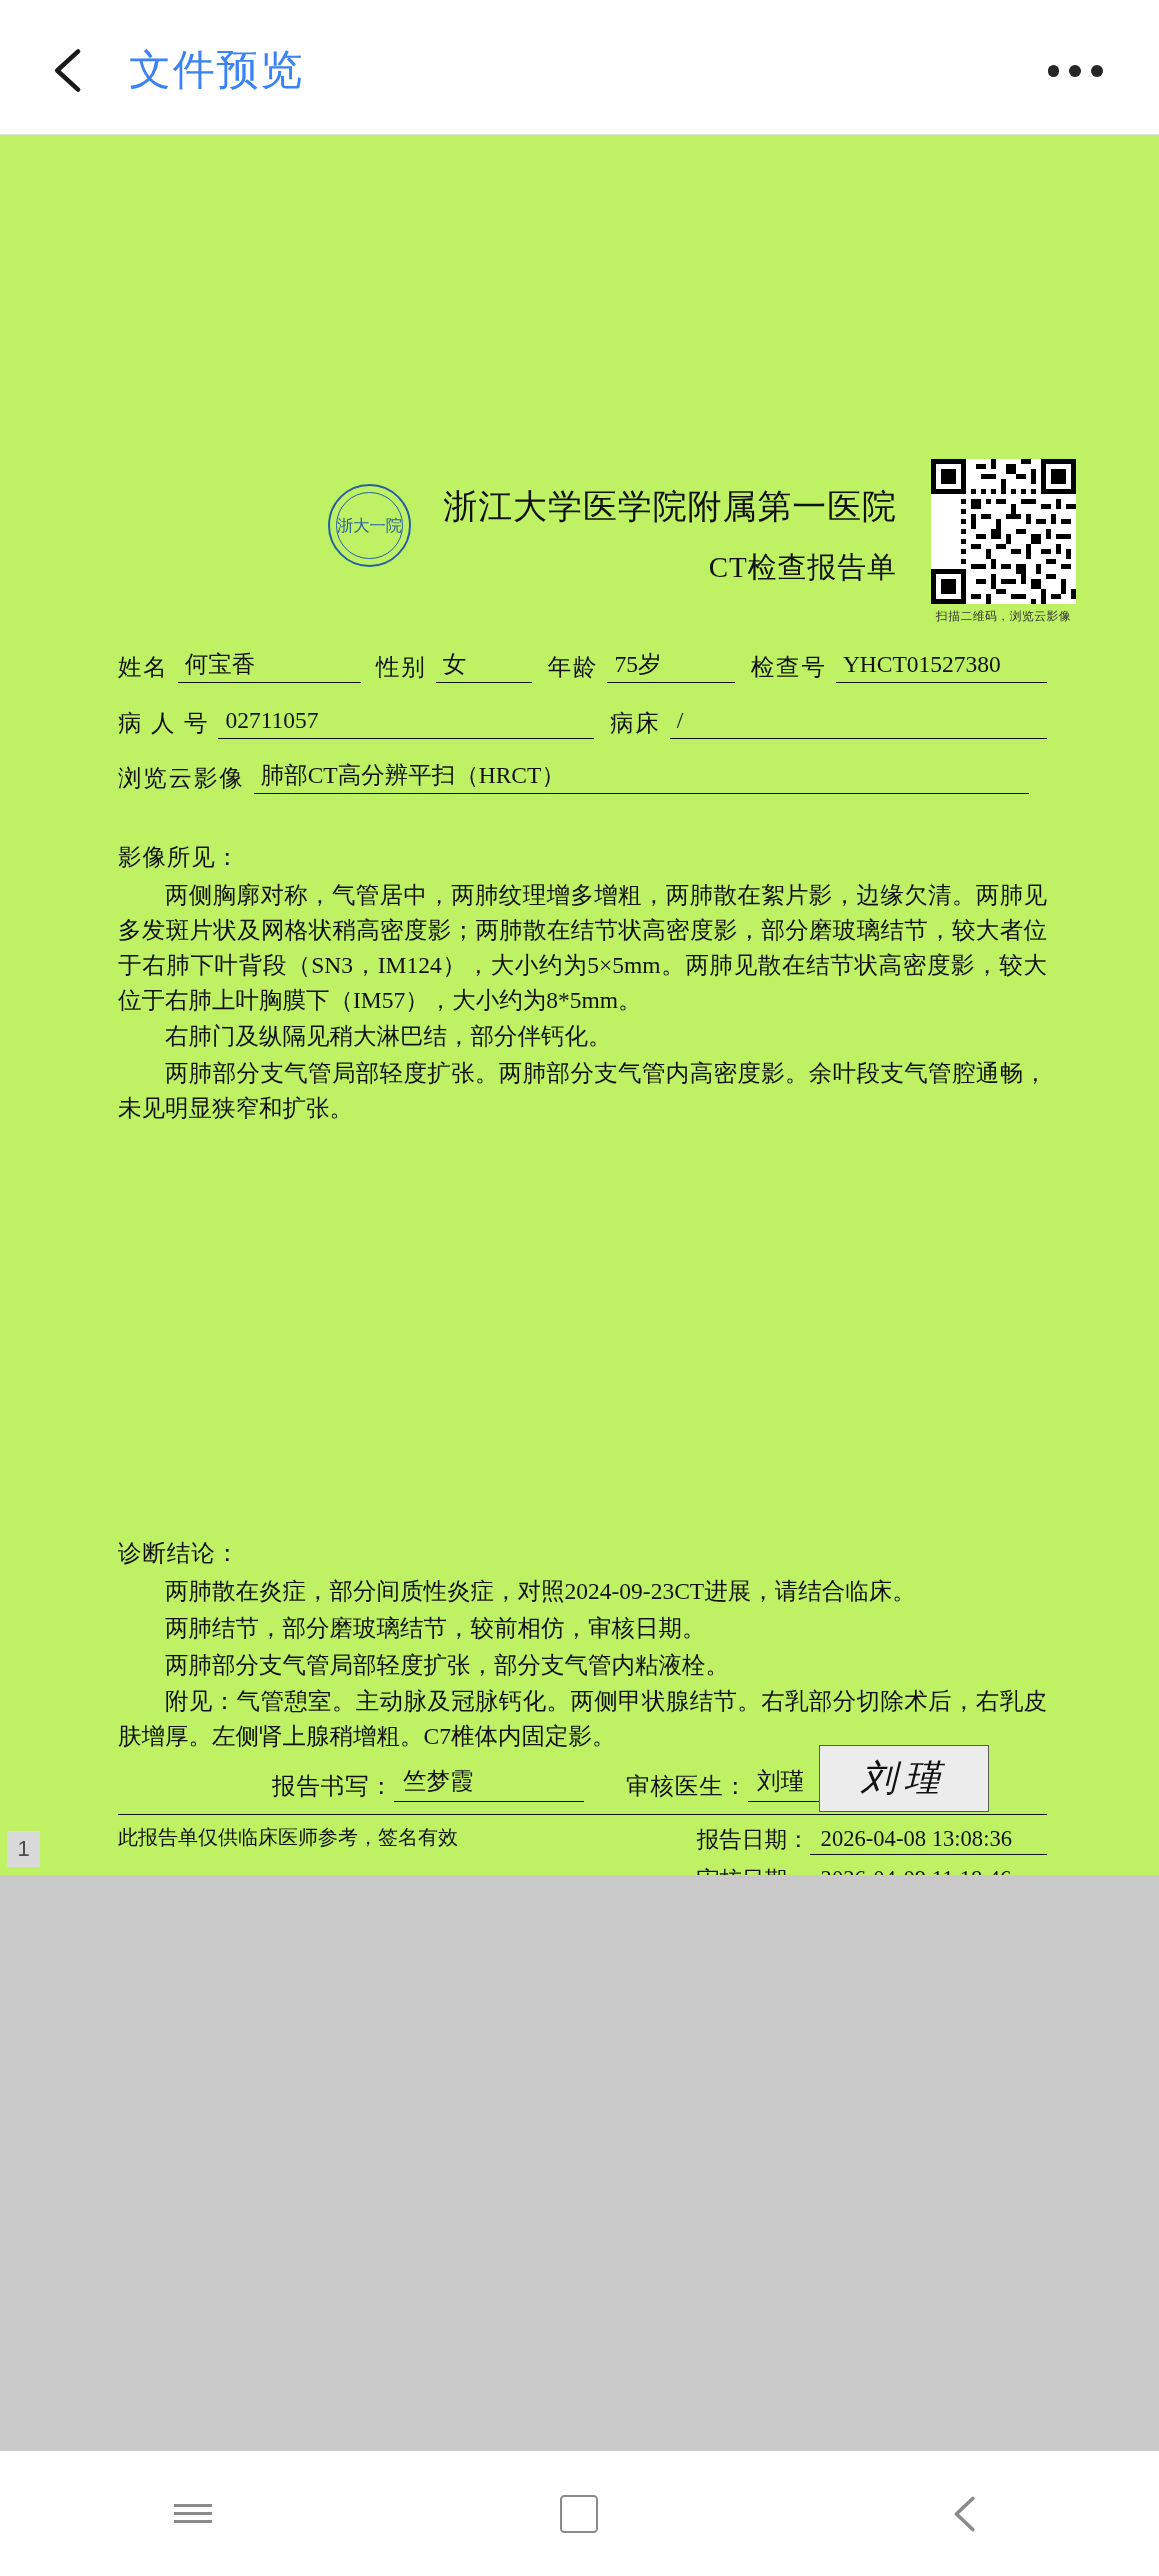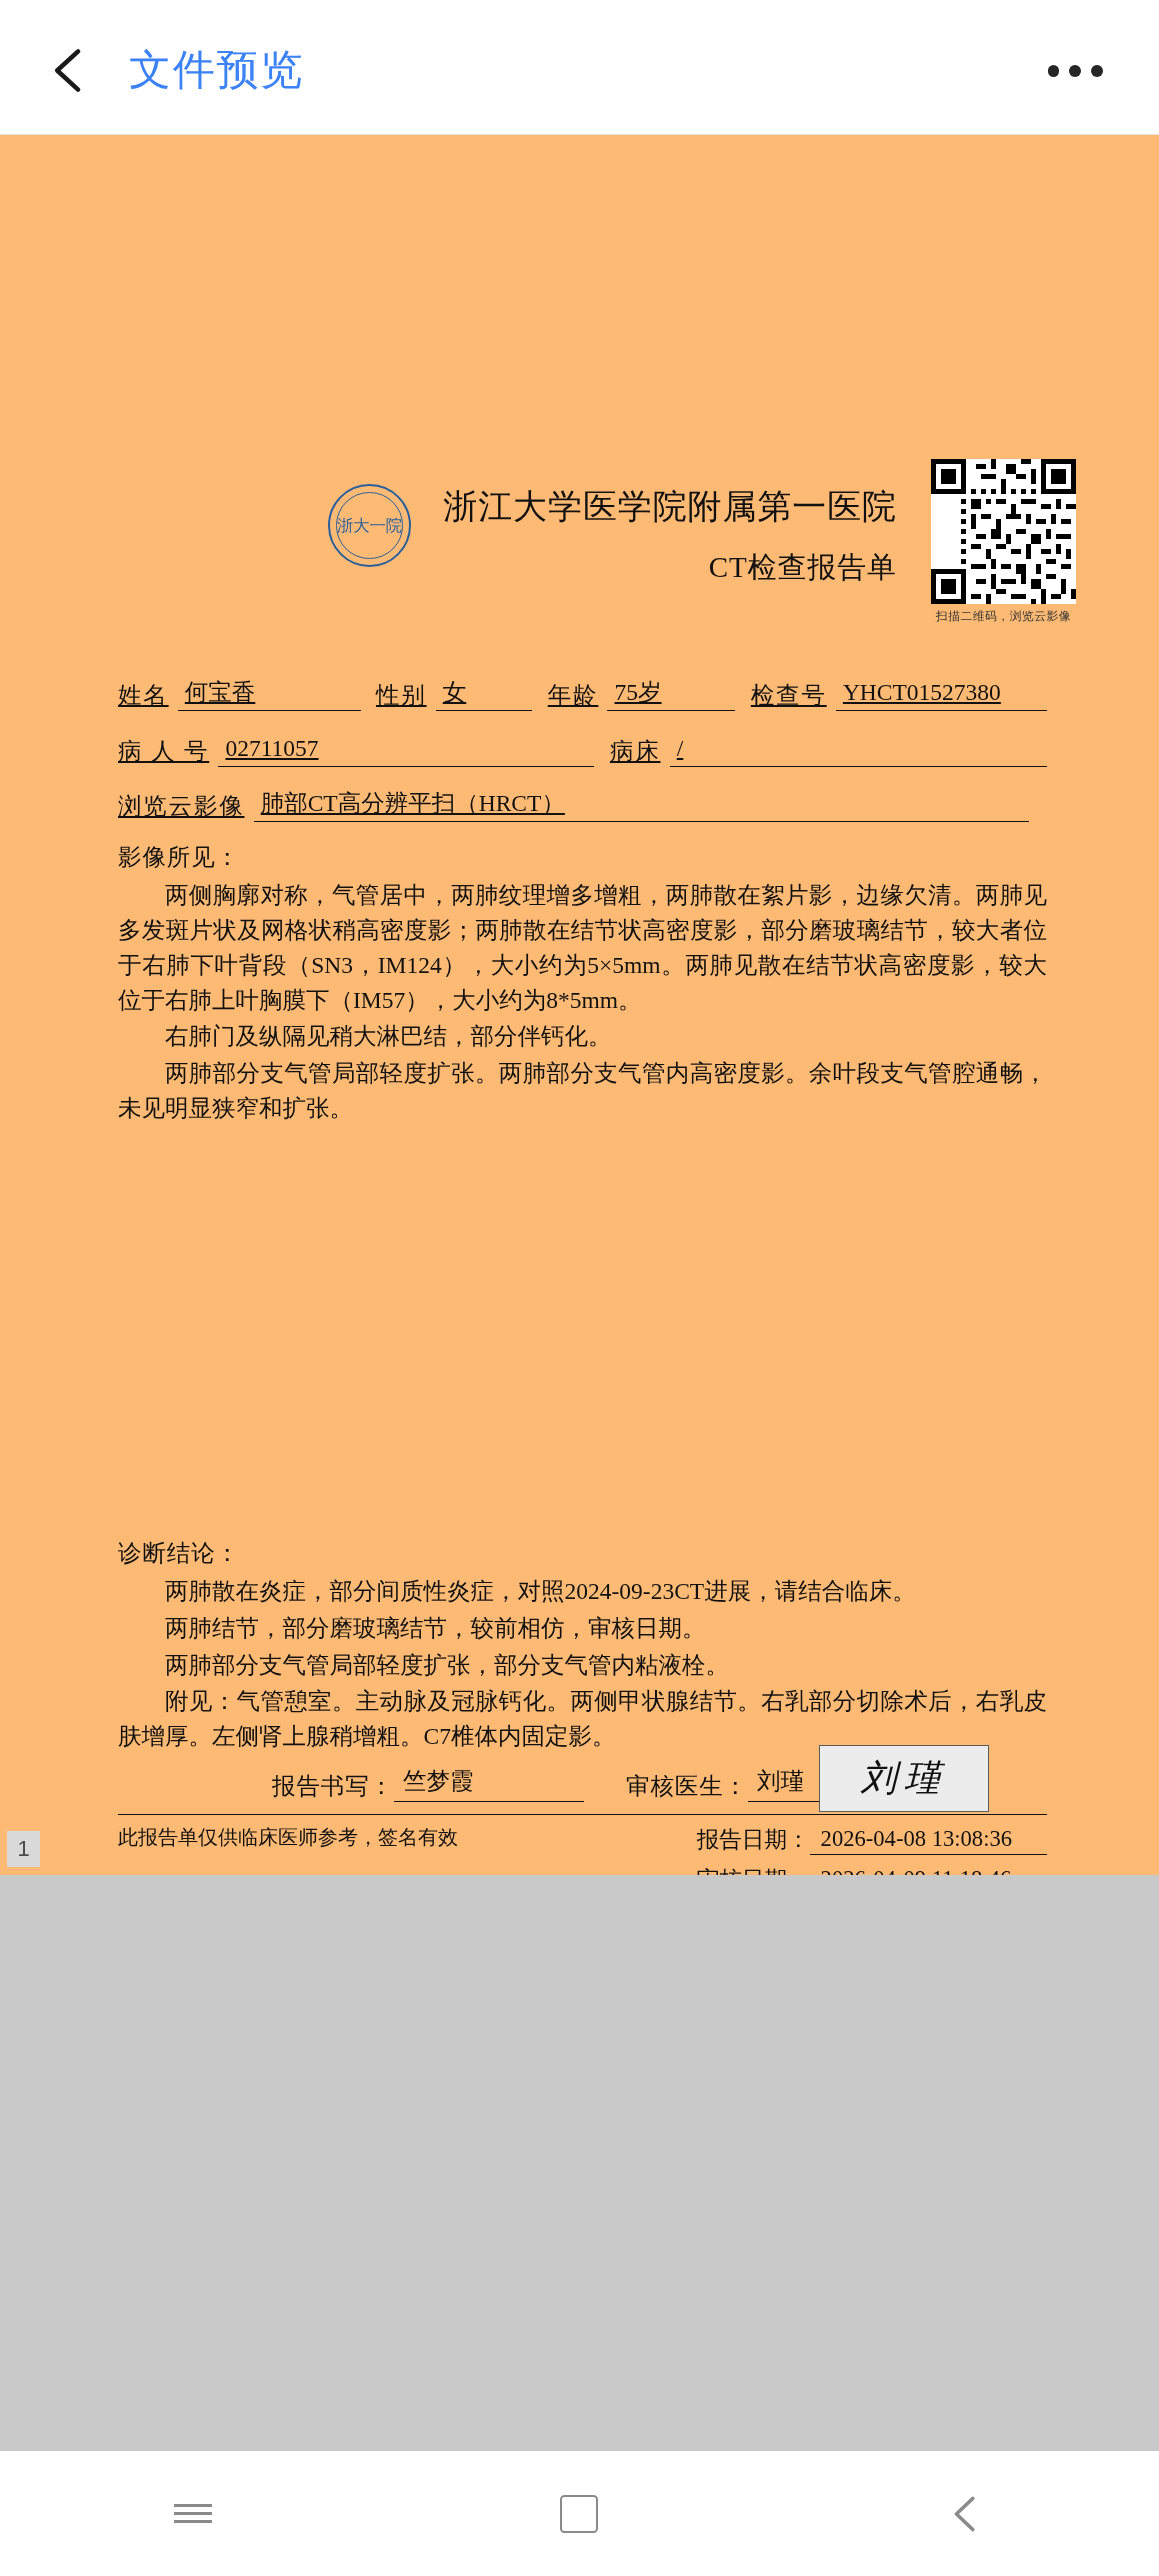--- a/index.html
+++ b/index.html
@@ -98,21 +98,21 @@
     border-radius: 50%;
     background: #262626;
     display: block;
   }
 
   
   .doc-page {
     position: relative;
     width: 1159px;
     height: 1759px;
-    background: #fdba74;
+    background: #bef264;
     overflow: hidden;
   }
   .hospital-logo {
     position: absolute;
     left: 328px;
     top: 349px;
     width: 83px;
     height: 83px;
   }
   .hospital-logo .ring {
@@ -179,25 +179,24 @@
     color: #333;
     margin-top: 4.5px;
     letter-spacing: 0.5px;
     white-space: nowrap;
   }
 
   
   .fields {
     position: absolute;
     left: 118px;
-    top: 544px;
+    top: 516px;
     width: 929px;
     font-family: "Liberation Serif", serif;
     color: #111;
-    text-decoration: underline;
   }
   .frow {
     display: flex;
     align-items: flex-end;
     margin-bottom: 23.5px;
   }
   .flabel {
     font-size: 23.5px;
     white-space: nowrap;
     padding-right: 9px;

